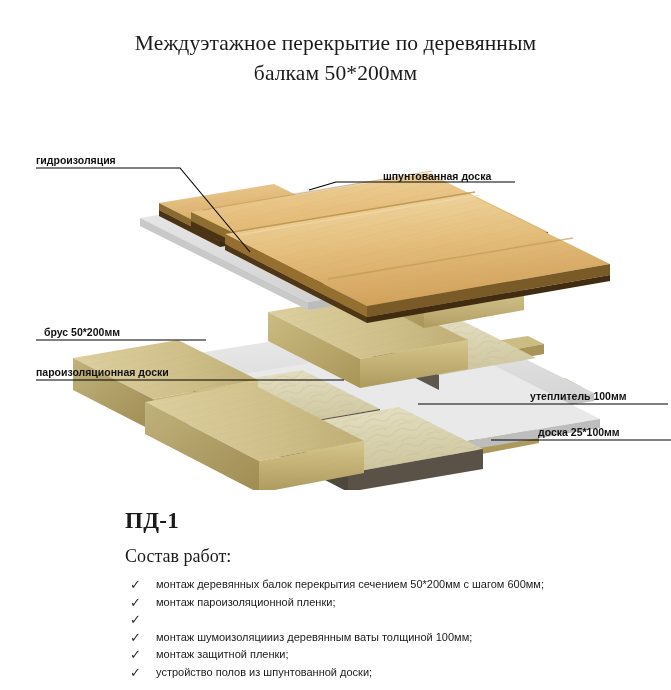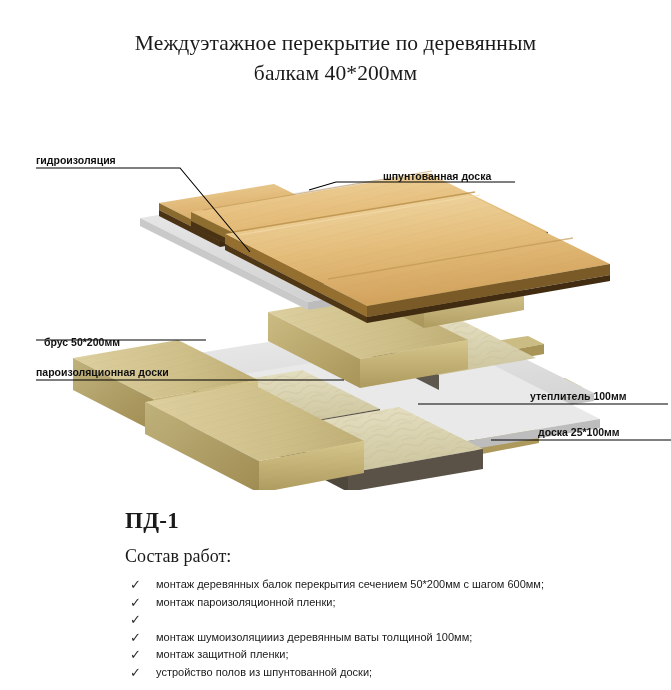--- a/index.html
+++ b/index.html
@@ -51,21 +51,21 @@
     font-size:11px;line-height:17.6px;color:#1a1a1a;
   }
 </style>
 </head>
 <body>
 
 <div id="page">
 
   <div class="title">
     <div>Междуэтажное перекрытие по деревянным</div>
-    <div>балкам 40*200мм</div>
+    <div>балкам 50*200мм</div>
   </div>
 
   <div id="diagram">
     <svg width="671" height="350" viewBox="0 0 671 350">
       <defs>
         <linearGradient id="gFloorTop" x1="0" y1="0" x2="0.25" y2="1">
           <stop offset="0%" stop-color="#f0d7a2"></stop>
           <stop offset="45%" stop-color="#e6bf7e"></stop>
           <stop offset="100%" stop-color="#d9ab64"></stop>
         </linearGradient>
@@ -265,21 +265,21 @@
 
         <path d="M640,264 L390,264"></path>
 
         <path d="M645,300 L463,300"></path>
       </g>
     </svg>
 
     
     <div class="lbl" style="left:36px;top:14px;">гидроизоляция</div>
     <div class="lbl" style="left:383px;top:30px;">шпунтованная доска</div>
-    <div class="lbl" style="left:44px;top:196px;text-align:right;">брус 50*200мм</div>
+    <div class="lbl" style="left:44px;top:186px;text-align:right;">брус 50*200мм</div>
     <div class="lbl" style="left:36px;top:226px;">пароизоляционная доски</div>
     <div class="lbl" style="left:530px;top:250px;">утеплитель 100мм</div>
     <div class="lbl" style="left:538px;top:286px;">доска 25*100мм</div>
   </div>
 
   <div class="code">ПД-1</div>
   <div class="sostav">Состав работ:</div>
 
   <div id="worklist">
       <div class="wrow">

